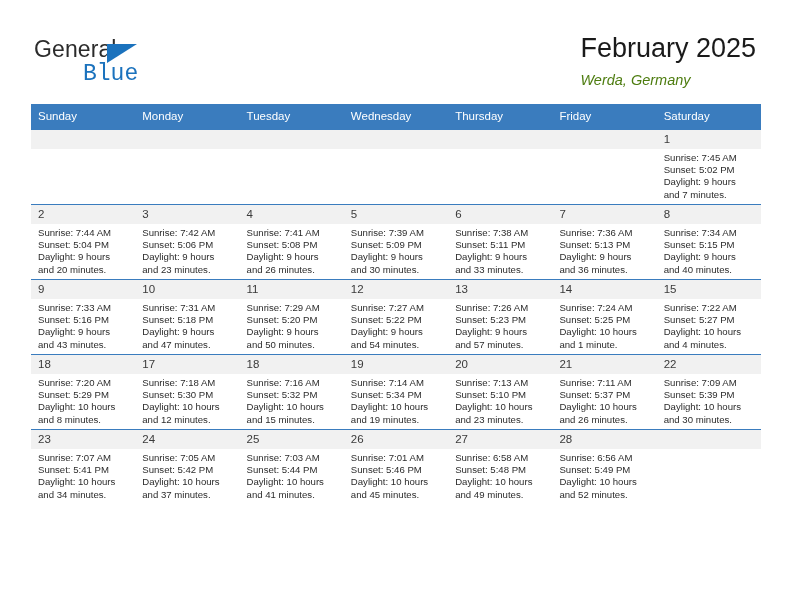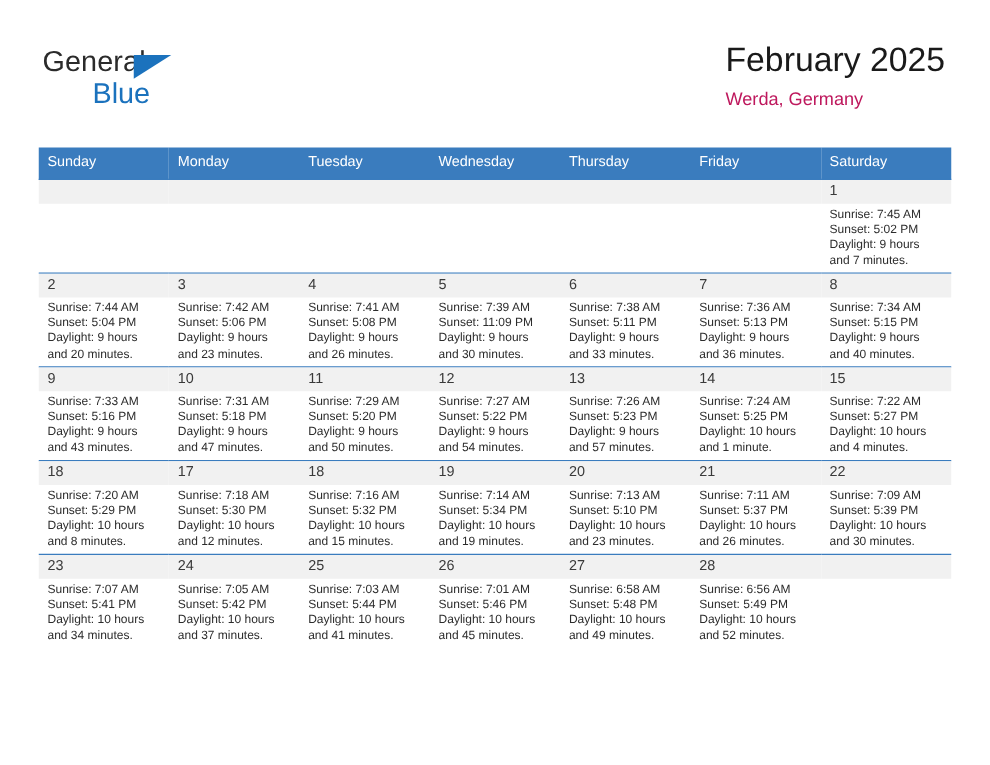--- a/index.html
+++ b/index.html
@@ -49,51 +49,52 @@
     position: absolute;
     left: 73px;
     top: 8px;
     width: 0;
     height: 0;
     border-left: 30px solid #1b72bd;
     border-bottom: 19px solid transparent;
   }
   .logo-blue {
     position: absolute;
-    left: 40px;
+    left: 49px;
     top: 25px;
     font-size: 23px;
     color: #1b72bd;
-    font-family: Liberation Sans, sans-serif;
+    font-family: Liberation Mono, monospace;
   }
   .title-block {
     position: absolute;
     right: 36px;
     top: 32px;
     text-align: left;
   }
   .cal-title {
     font-size: 27px;
     color: #1a1a1a;
     line-height: 32px;
     white-space: nowrap;
   }
   .cal-subtitle {
     margin-top: 7px;
     font-size: 14.5px;
-    color: #be185d;
+    color: #4d7c0f;
     line-height: 18px;
     white-space: nowrap;
+    font-style: italic;
   }
 
   
   .calendar {
     position: absolute;
     left: 31px;
-    top: 118px;
+    top: 104px;
     width: 730px;
     border-collapse: collapse;
     table-layout: fixed;
   }
   .calendar th {
     background: #3a7cbe;
     color: #ffffff;
     font-size: 11.5px;
     font-weight: normal;
     text-align: left;
@@ -256,21 +257,21 @@
               <div>Daylight: 9 hours</div>
               <div>and 26 minutes.</div>
             </div>
           </div>
         </td>
         <td>
           <div class="cell-inner">
             <span class="daynum">5</span>
             <div class="details">
               <div>Sunrise: 7:39 AM</div>
-              <div>Sunset: 11:09 PM</div>
+              <div>Sunset: 5:09 PM</div>
               <div>Daylight: 9 hours</div>
               <div>and 30 minutes.</div>
             </div>
           </div>
         </td>
         <td>
           <div class="cell-inner">
             <span class="daynum">6</span>
             <div class="details">
               <div>Sunrise: 7:38 AM</div>

